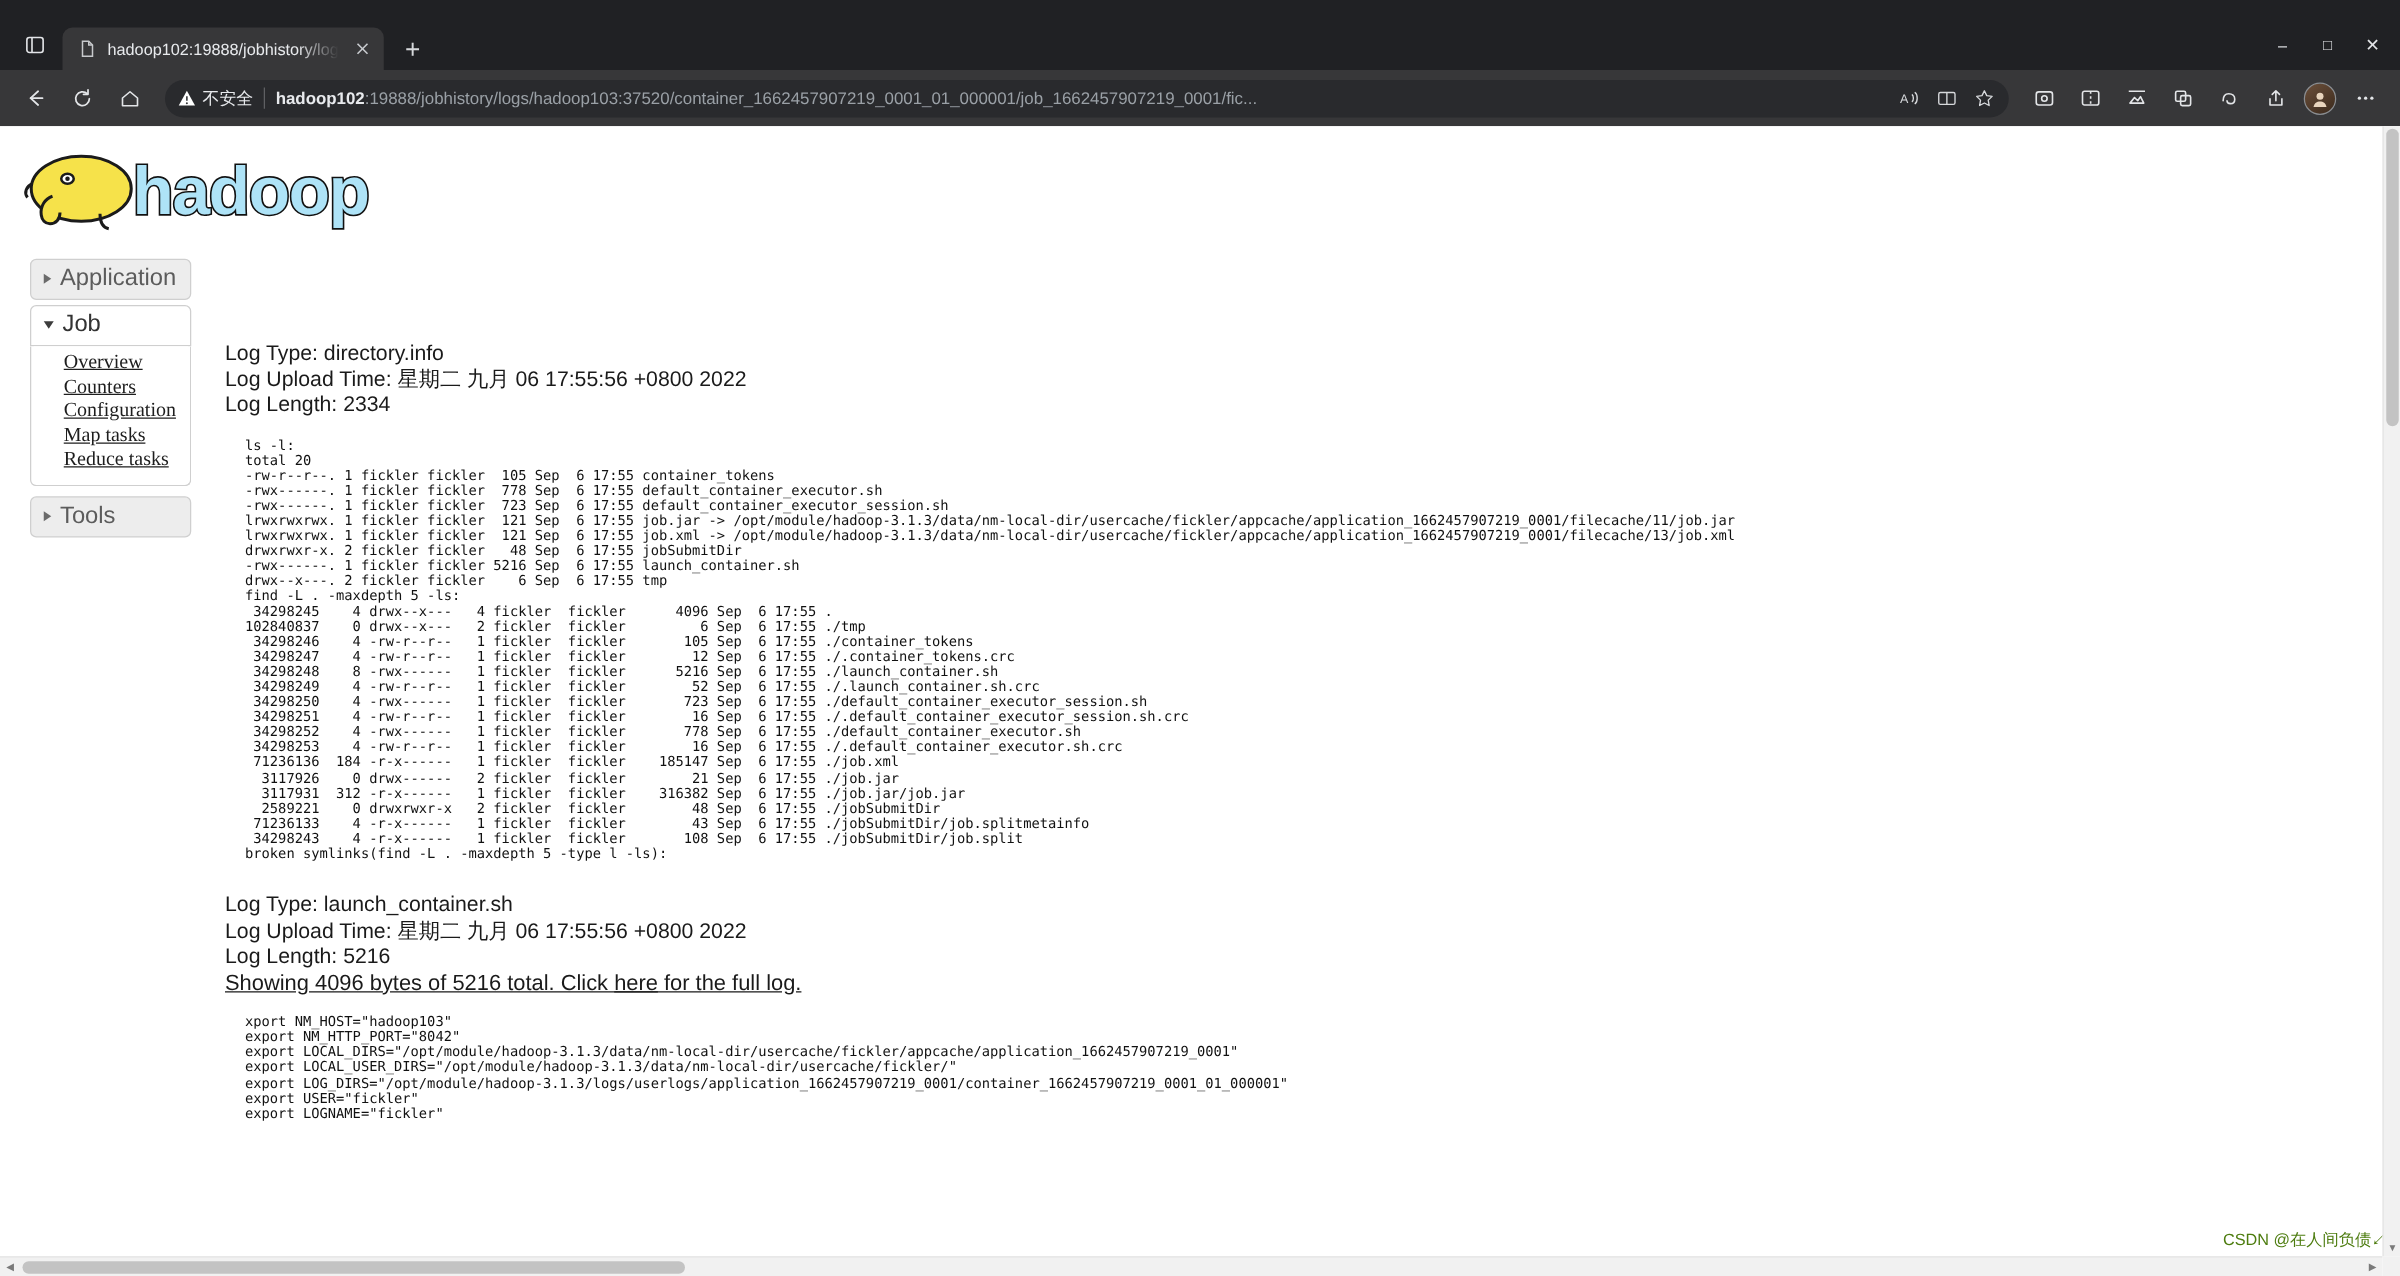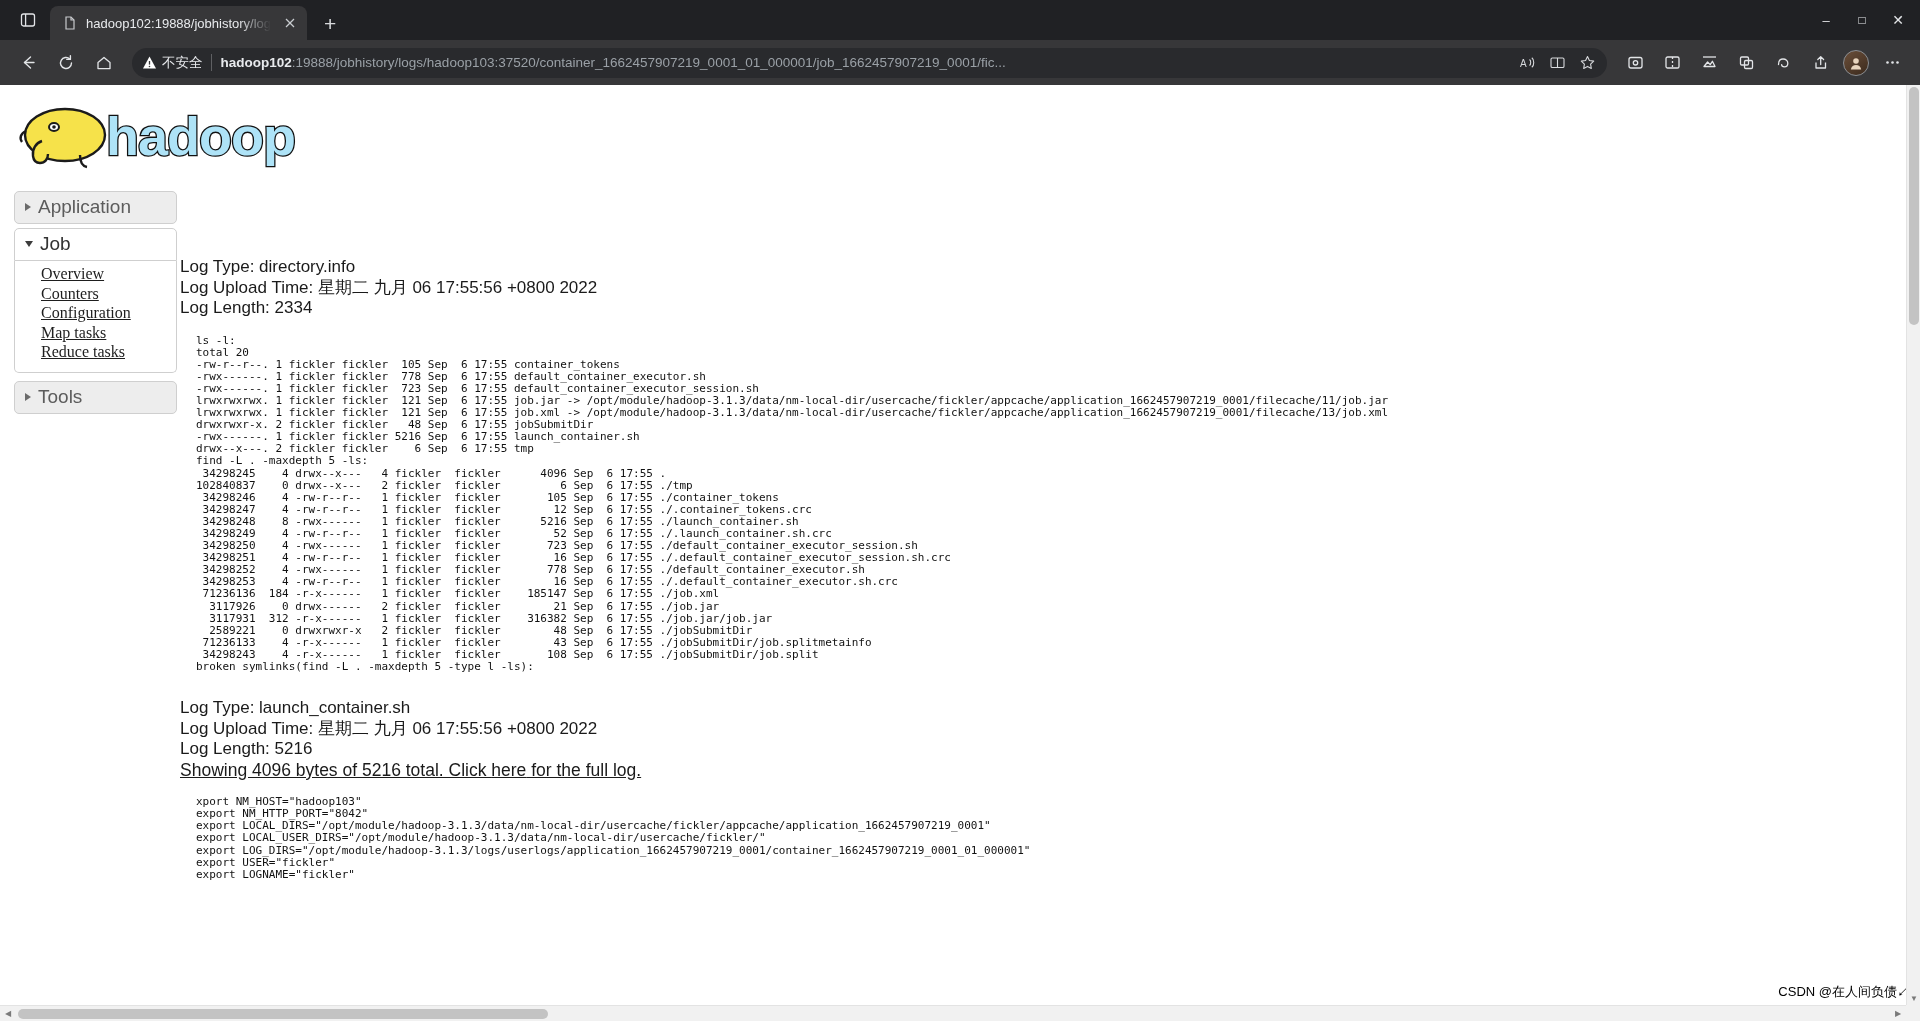--- a/index.html
+++ b/index.html
@@ -8,21 +8,21 @@
     width: 1920px; height: 1021px;
     overflow: hidden;
     background: #ffffff;
     font-family: "Liberation Sans", sans-serif;
   }
 
   
   .browser { width: 1920px; height: 1021px; display: flex; flex-direction: column; }
 
   .tabstrip {
-    height: 40px; background: #202124; display: flex; align-items: flex-end;
+    height: 56px; background: #202124; display: flex; align-items: flex-end;
     padding-left: 6px; flex: none;
   }
   .tab-shell-btn {
     width: 44px; height: 40px; display: flex; align-items: center; justify-content: center;
   }
   .tab-shell-btn svg { display: block; }
   .tab {
     height: 34px; min-width: 240px; max-width: 300px;
     background: #373739; border-radius: 8px 8px 0 0;
     display: flex; align-items: center; gap: 8px;
@@ -85,21 +85,21 @@
 
   
   .viewport {
     flex: 1 1 auto; background: #ffffff; position: relative; overflow: hidden;
     display: flex; flex-direction: column;
   }
   .page { flex: 1 1 auto; position: relative; overflow: hidden; padding-left: 16px; }
 
   .logo { position: absolute; left: 18px; top: 12px; width: 306px; height: 76px; }
 
-  .sidebar { position: absolute; left: 14px; top: 106px; width: 163px; }
+  .sidebar { position: absolute; left: 24px; top: 106px; width: 129px; }
   .nav-block {
     border: 1px solid #cfcfcf; background: #ededed;
     border-radius: 5px; margin-bottom: 4px;
   }
   .nav-head {
     display: flex; align-items: center; gap: 7px;
     padding: 4px 8px 5px 10px;
     font-size: 19px; color: #333; font-weight: 400;
   }
   .nav-head.muted { color: #5c5c5c; }
@@ -141,21 +141,21 @@
   .hscroll {
     position: absolute; left: 0; right: 14px; bottom: 0; height: 16px;
     background: #f1f1f1; border-top: 1px solid #e3e3e3;
   }
   .hscroll .thumb { position: absolute; top: 3px; height: 10px; left: 18px; width: 530px; background: #c3c3c3; border-radius: 5px; }
   .hscroll .arrow { position: absolute; top: 0; width: 16px; height: 15px; color: #7a7a7a; font-size: 8px; display: flex; align-items: center; justify-content: center; }
   .corner { position: absolute; right: 0; bottom: 0; width: 14px; height: 16px; background: #f1f1f1; }
 
   .watermark {
     position: absolute; right: 10px; bottom: 20px;
-    font-size: 13px; color: #000000;
+    font-size: 13px; color: #4d7c0f;
   }
 </style>
 </head>
 <body>
 
 <div class="browser">
 
   <div class="tabstrip">
     <div class="tab-shell-btn">
       <svg width="18" height="18" viewBox="0 0 18 18">

